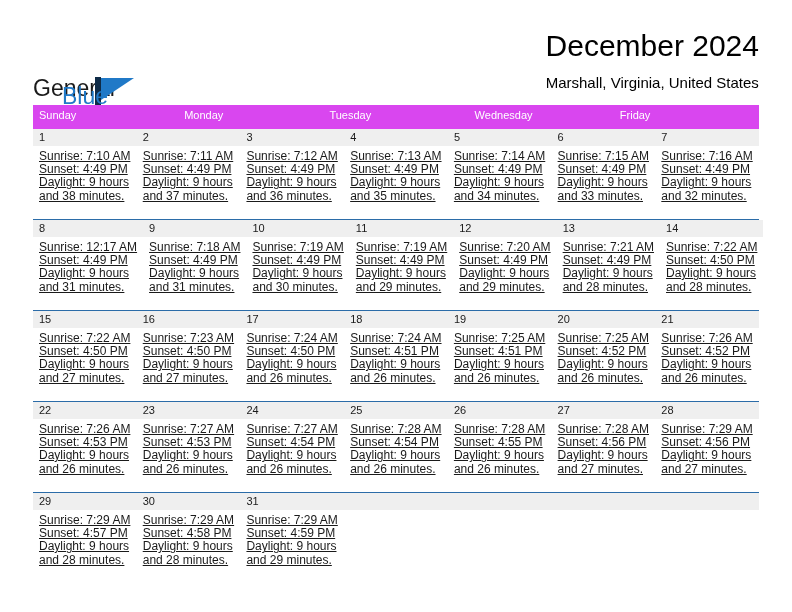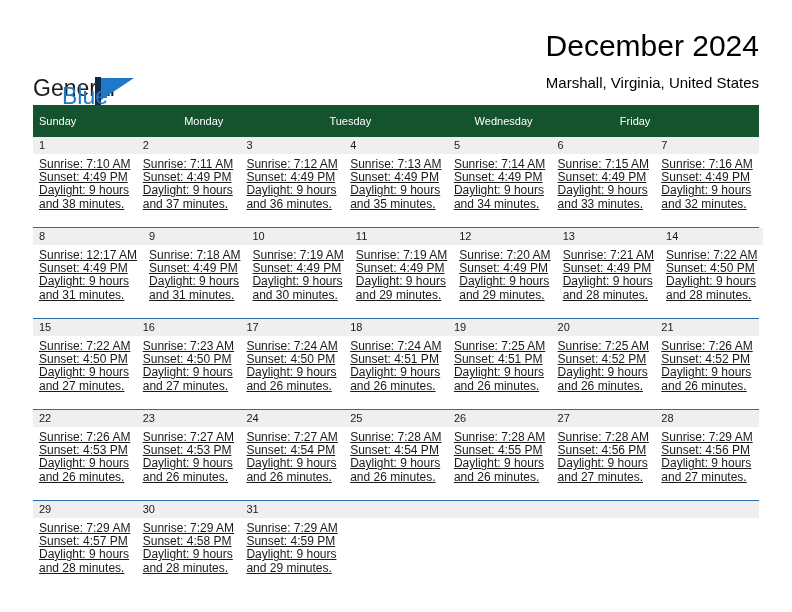--- a/index.html
+++ b/index.html
@@ -77,21 +77,21 @@
     width: 0;
     height: 0;
     border-left: 33px solid #2079c7;
     border-bottom: 22px solid transparent;
   }
 
   .titles {
     position: absolute;
     right: 0;
     top: 0;
-    text-align: right;
+    text-align: center;
   }
   .month-title {
     font-size: 30px;
     color: #000000;
     line-height: 36px;
     white-space: nowrap;
   }
   .location-title {
     font-size: 15px;
     color: #000000;
@@ -102,23 +102,22 @@
 
   
   .calendar {
     position: absolute;
     left: 33px;
     top: 105px;
     width: 726px;
   }
   .weekday-head {
     display: flex;
-    background: #14532d;
-    height: 32px;
-    align-items: center;
+    background: #d946ef;
+    height: 24px;
   }
   .weekday-head .wd {
     flex: 1 1 0;
     color: #ffffff;
     font-size: 11px;
     line-height: 20px;
     padding-left: 6px;
     box-sizing: border-box;
     white-space: nowrap;
     overflow: hidden;

